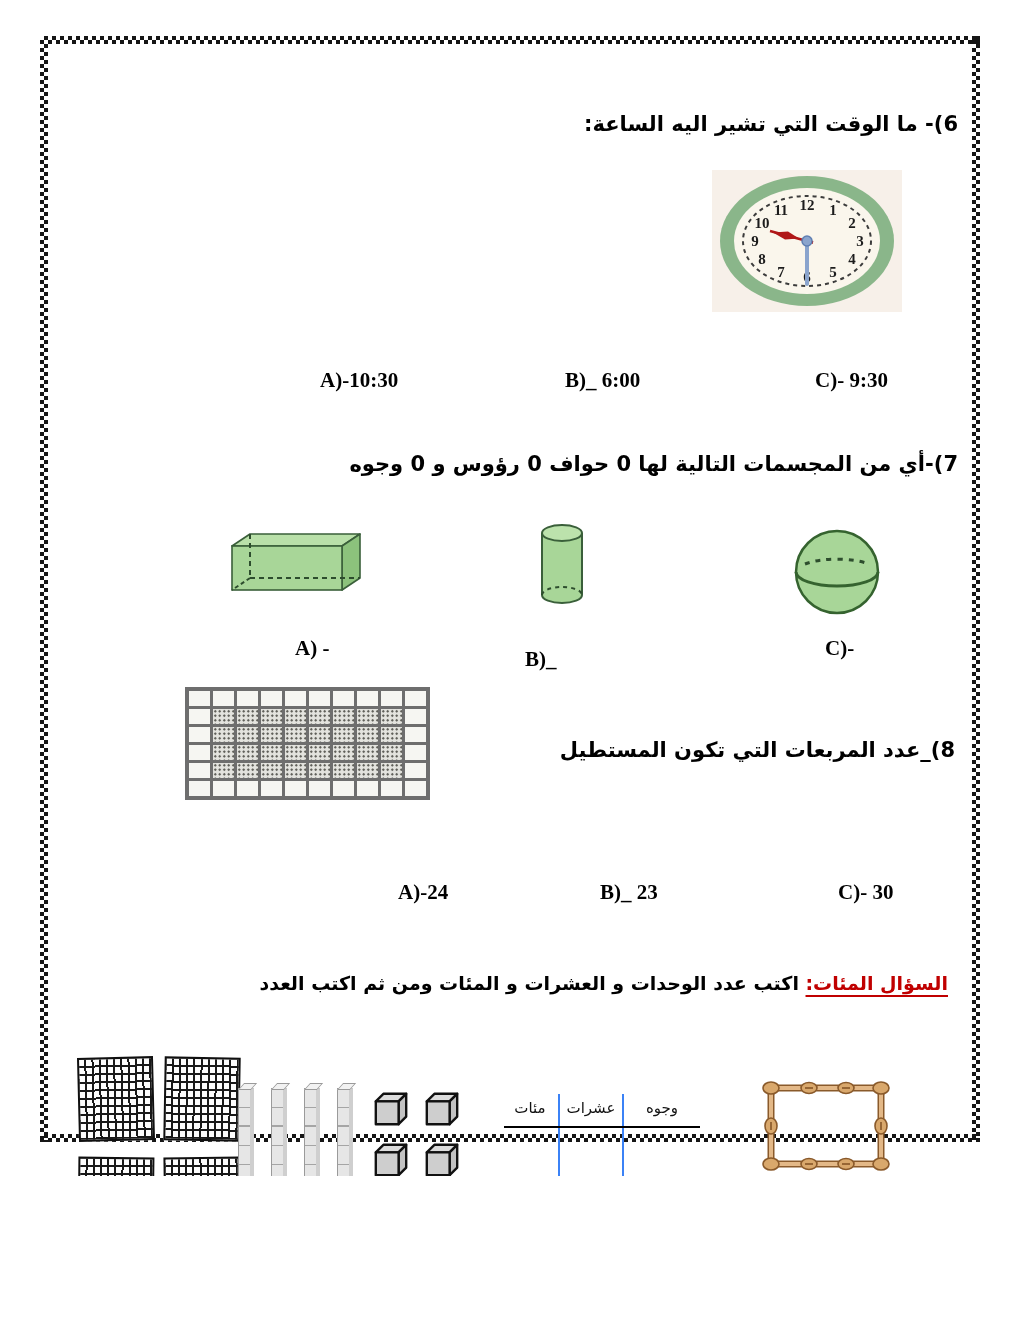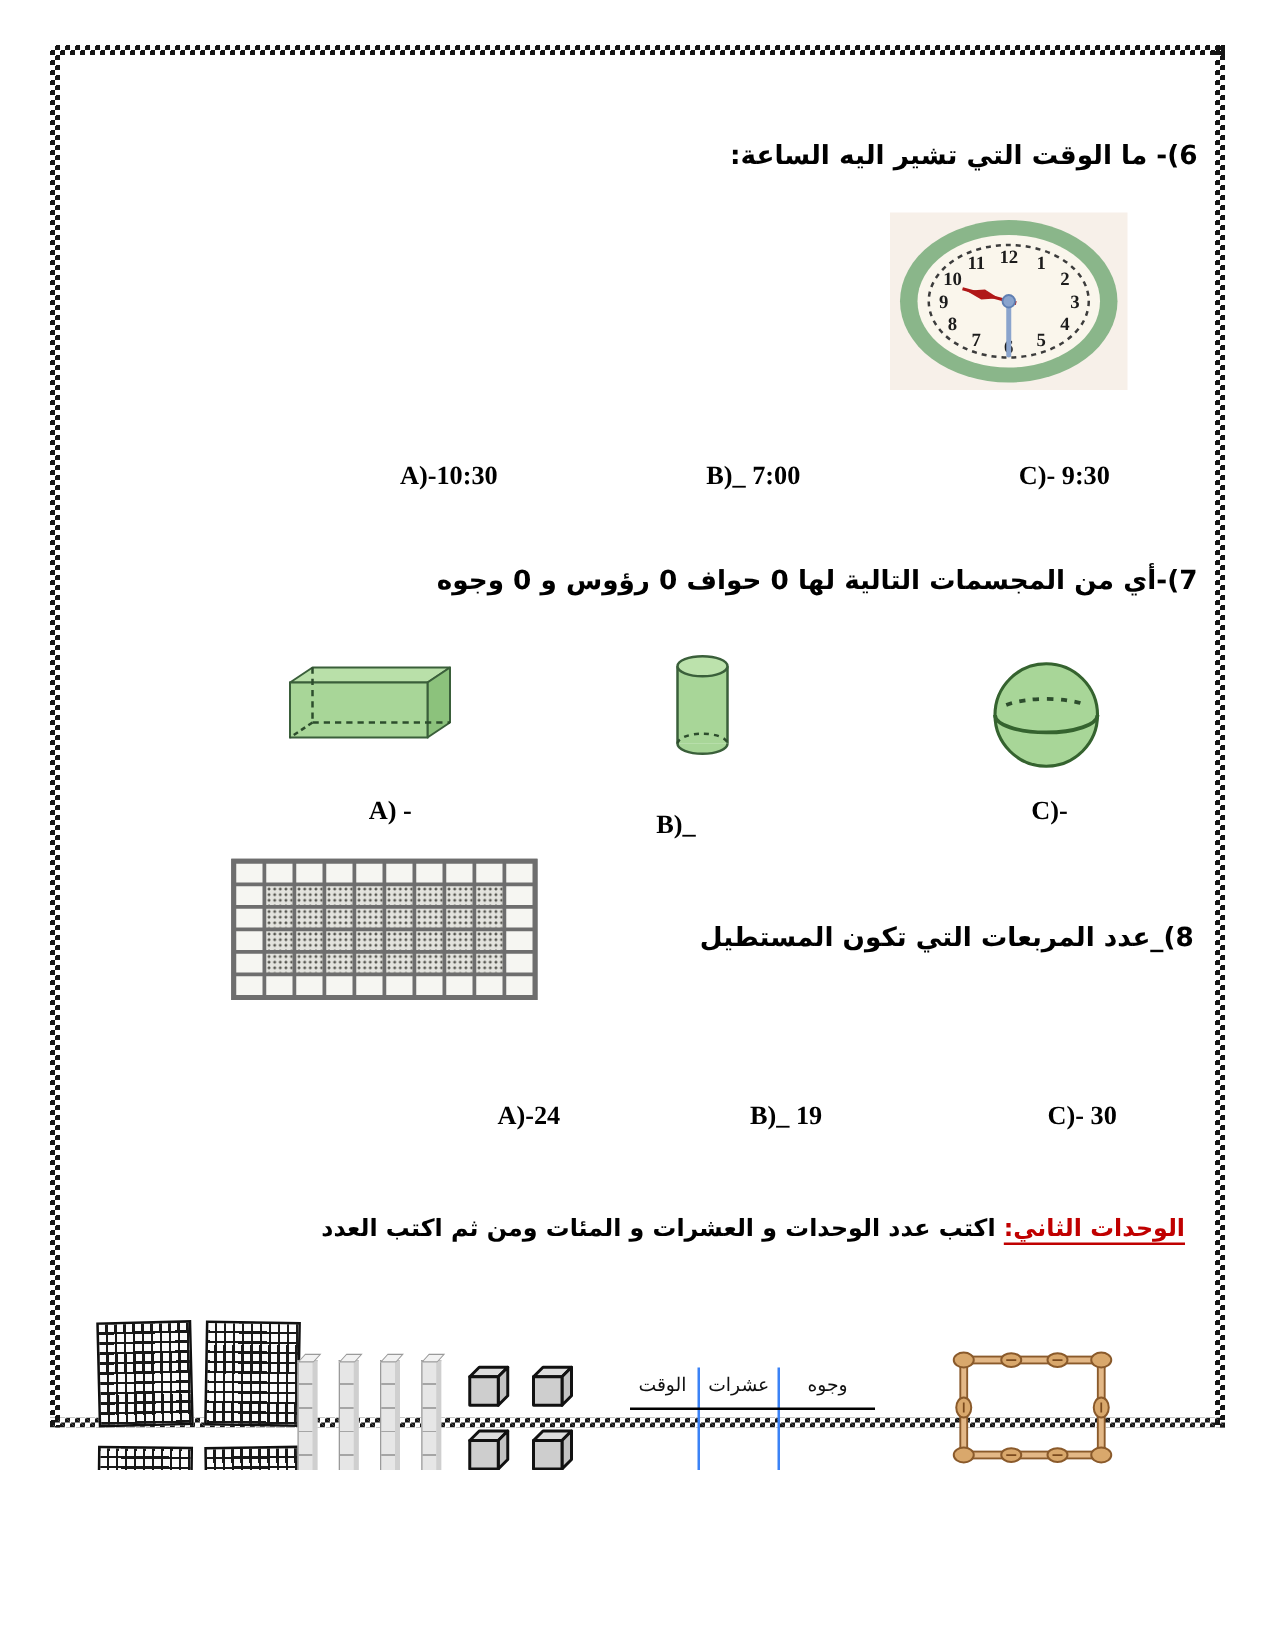--- a/index.html
+++ b/index.html
@@ -113,21 +113,21 @@
       <text class="cnum" x="69" y="45" text-anchor="middle">11</text>
       <line x1="95" y1="71" x2="95" y2="114" stroke="#8aa4cd" stroke-width="4" stroke-linecap="round"></line>
       <line x1="95" y1="71" x2="58" y2="61" stroke="#b01818" stroke-width="2.5"></line>
       <polygon points="87,68.5 76,61.5 61,62.5 73,69.5" fill="#b01818"></polygon>
       <line x1="95" y1="71" x2="101" y2="72.5" stroke="#b01818" stroke-width="3"></line>
       <circle cx="95" cy="71" r="5" fill="#8aa4cd" stroke="#5f7fb2" stroke-width="1.5"></circle>
     </svg>
   </div>
 
   <div class="opt" style="top:368px;left:320px;">A)-10:30</div>
-  <div class="opt" style="top:368px;left:565px;">B)_ 7:00</div>
+  <div class="opt" style="top:368px;left:565px;">B)_ 6:00</div>
   <div class="opt" style="top:368px;left:815px;text-align:center;">C)- 9:30</div>
 
   <div class="heading" style="top:452px;right:62px;">7)-أي من المجسمات التالية لها 0 حواف 0 رؤوس و 0 وجوه</div>
 
   <div class="shape" style="left:222px;top:528px;">
     <svg width="150" height="78" viewBox="0 0 150 78">
       <polygon points="10,18 28,6 138,6 120,18" fill="#b9e0a9" stroke="#3a5f3a" stroke-width="1.6" stroke-linejoin="round"></polygon>
       <polygon points="120,18 138,6 138,50 120,62" fill="#8cc27c" stroke="#3a5f3a" stroke-width="1.6" stroke-linejoin="round"></polygon>
       <rect x="10" y="18" width="110" height="44" fill="#a8d698" stroke="#3a5f3a" stroke-width="1.6"></rect>
       <line x1="28" y1="6" x2="28" y2="50" stroke="#2d4d2d" stroke-width="2" stroke-dasharray="5 4"></line>
@@ -217,25 +217,25 @@
       <div class="gcell"></div>
       <div class="gcell"></div>
       <div class="gcell"></div>
       <div class="gcell"></div>
       <div class="gcell"></div>
       <div class="gcell"></div>
     </div>
   <div class="heading" style="top:738px;right:65px;text-align:center;">8)_عدد المربعات التي تكون المستطيل</div>
 
   <div class="opt" style="top:880px;left:398px;">A)-24</div>
-  <div class="opt" style="top:880px;left:600px;">B)_ 19</div>
+  <div class="opt" style="top:880px;left:600px;">B)_ 23</div>
   <div class="opt" style="top:880px;left:838px;">C)- 30</div>
 
   <div class="heading" style="top:972px;right:72px;font-size:19px;">
-    <span class="s2-title">الوحدات الثاني:</span>
+    <span class="s2-title">السؤال المئات:</span>
     <span class="s2-instr">اكتب عدد الوحدات و العشرات و المئات ومن ثم اكتب العدد</span>
   </div>
 
   <div class="hundreds-group">
       <div class="flat"></div>
       <div class="flat"></div>
       <div class="flat"></div>
       <div class="flat"></div>
     </div>
   <div class="tens-group">
@@ -278,21 +278,21 @@
     </div>
 
   <div class="pv-table">
     <div class="pv-col ones">
       <span>وجوه</span>
     </div>
     <div class="pv-col tens">
       <span>عشرات</span>
     </div>
     <div class="pv-col hundreds">
-      <span>الوقت</span>
+      <span>مئات</span>
     </div>
     <div class="pv-hline"></div>
   </div>
 
   <div class="rope-wrap">
     <svg width="132" height="96" viewBox="0 0 132 96">
       <rect x="11" y="10" width="110" height="76" fill="none" stroke="#8a5a2b" stroke-width="7"></rect>
       <rect x="11" y="10" width="110" height="76" fill="none" stroke="#e3b887" stroke-width="4"></rect>
       <g fill="#d9a86c" stroke="#8a5a2b" stroke-width="1.6">
         <ellipse cx="11" cy="10" rx="8" ry="6"></ellipse>

